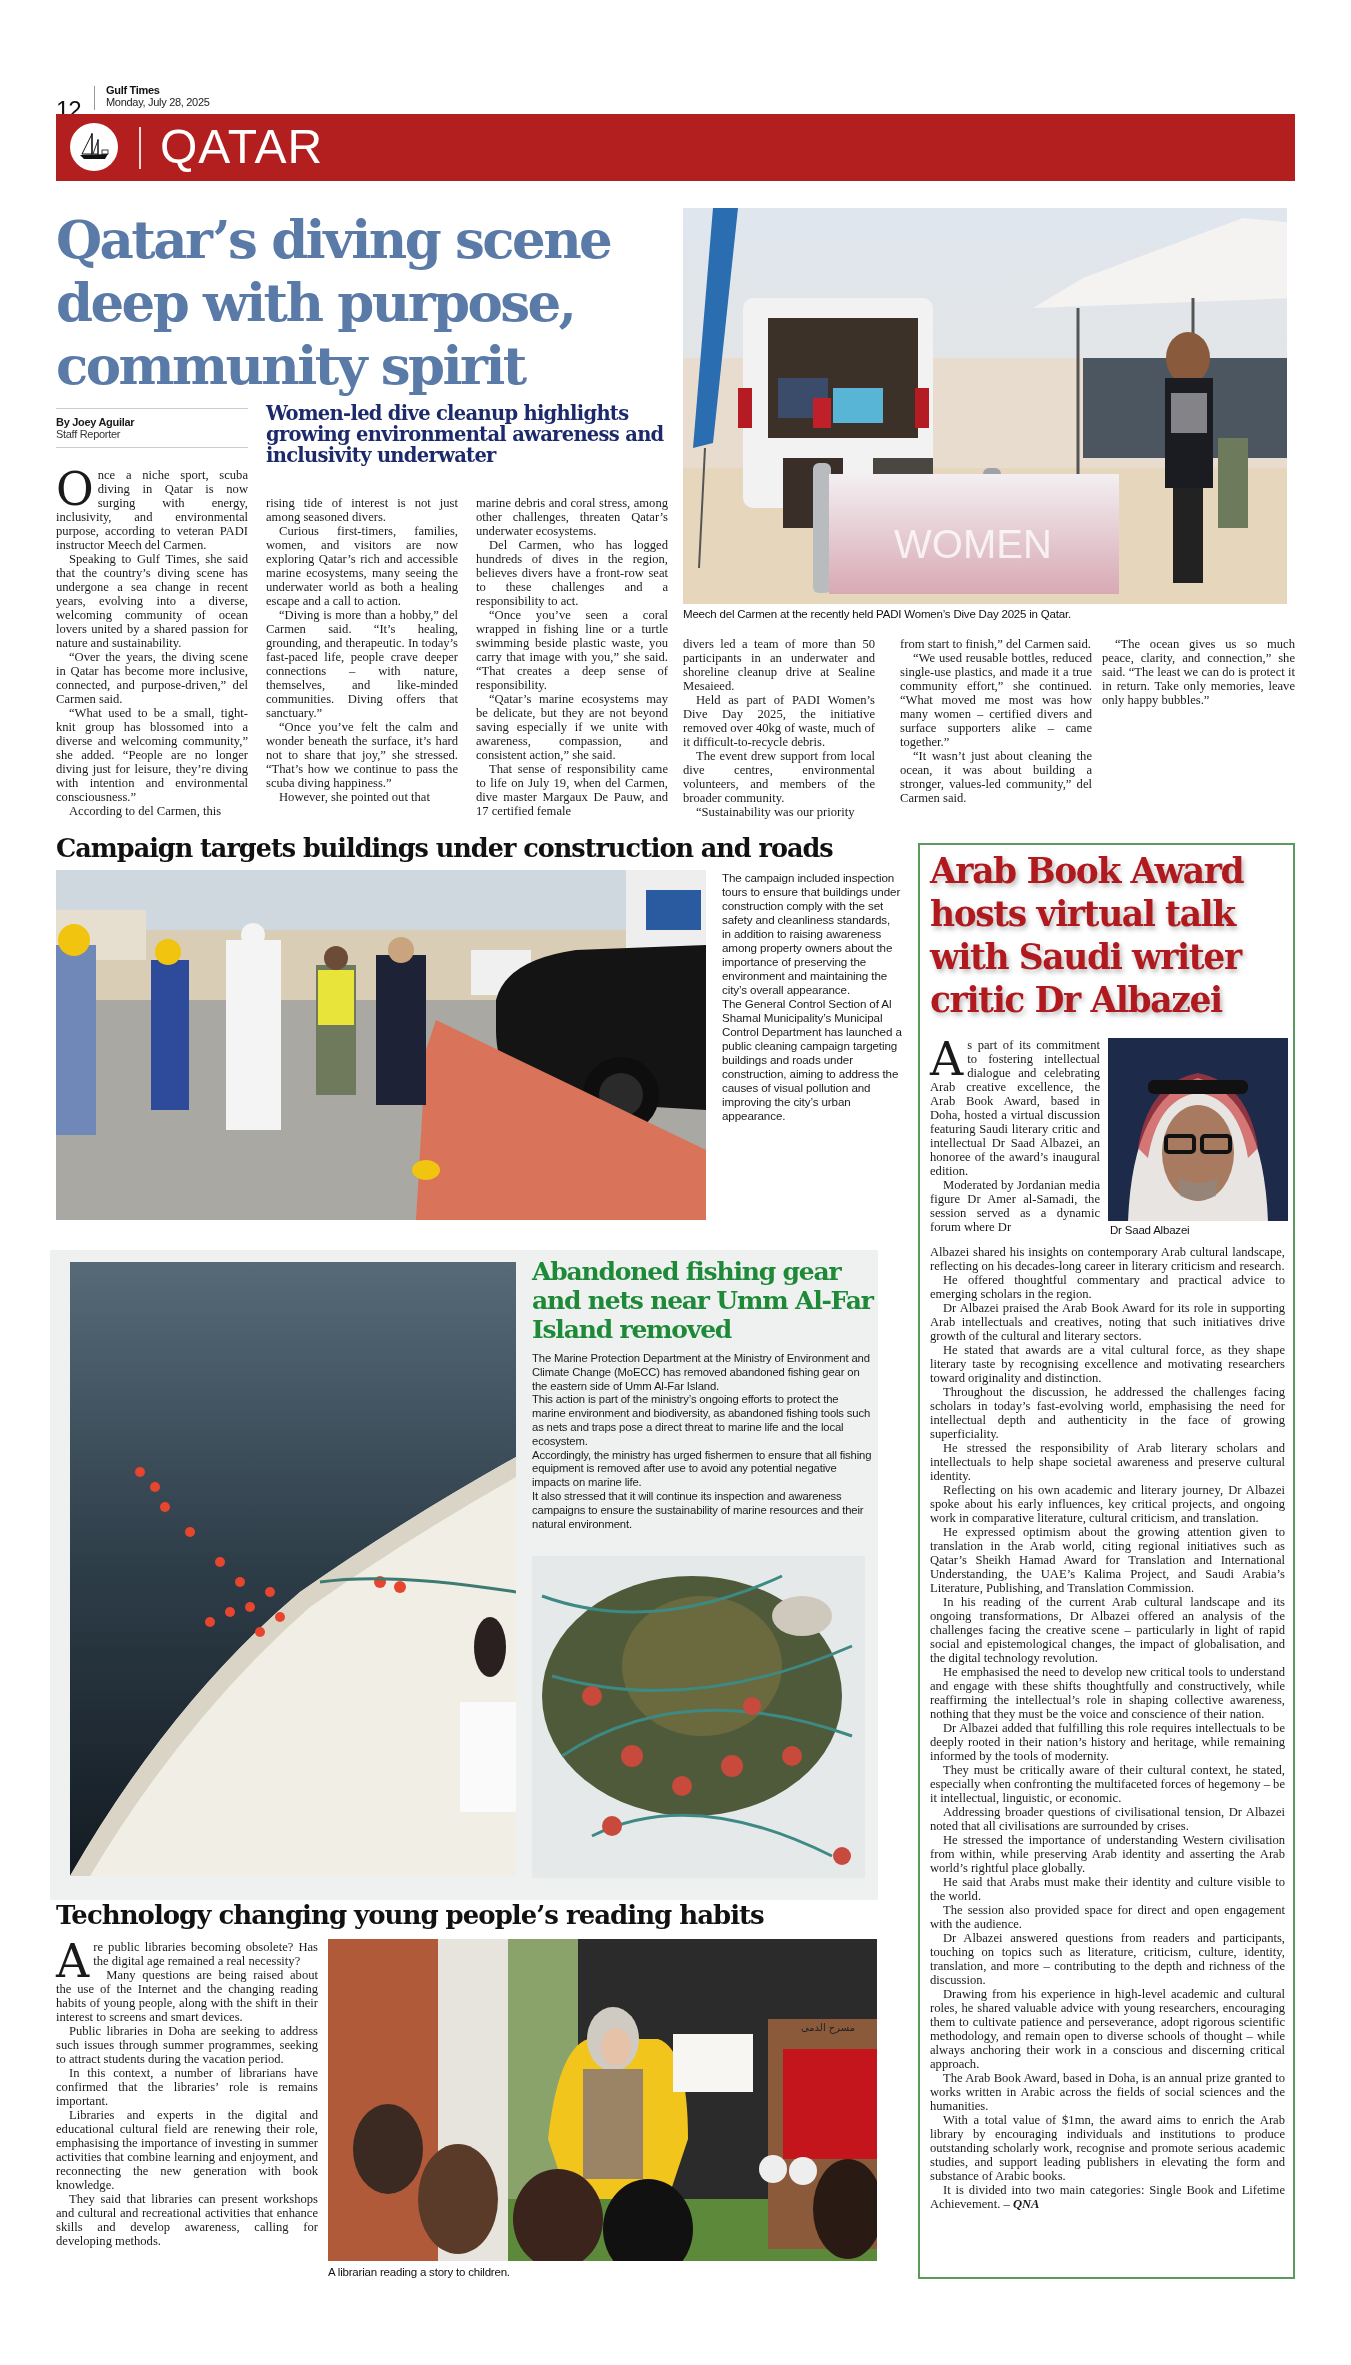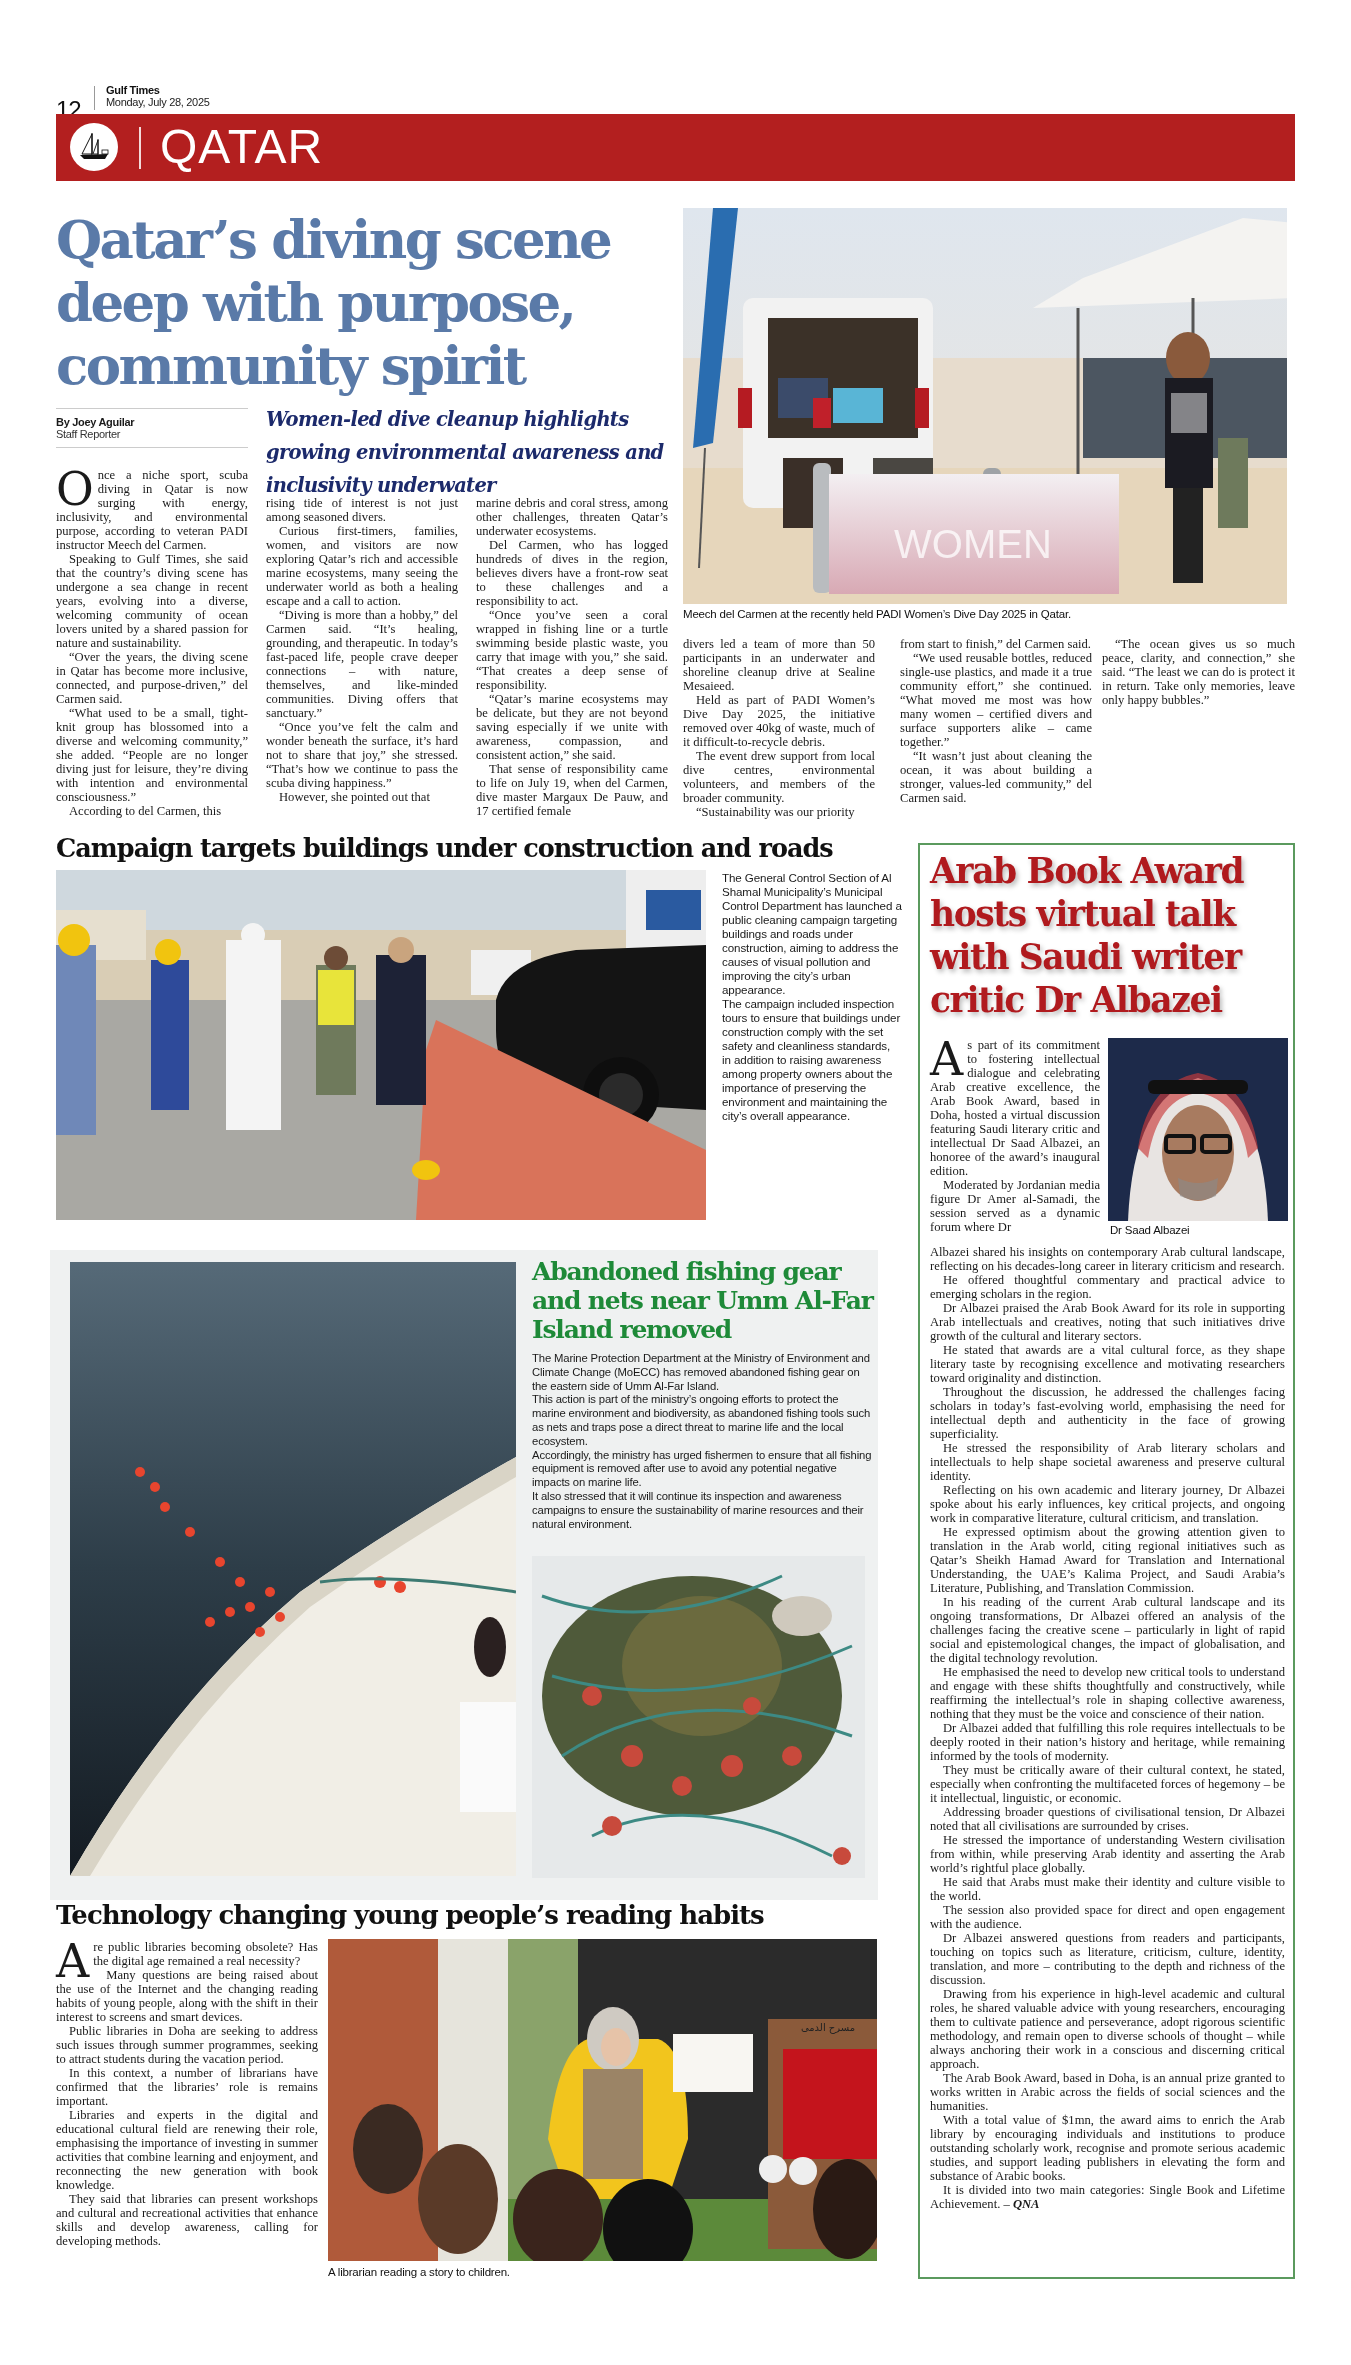--- a/index.html
+++ b/index.html
@@ -19,21 +19,21 @@
   .logo-circle { position: absolute; left: 14px; top: 9px; width: 48px; height: 48px; border-radius: 50%; background: #fff; display: flex; align-items: center; justify-content: center; }
   .logo-circle svg { width: 36px; height: 36px; }
   .bar-sep { position: absolute; left: 83px; top: 13px; width: 2px; height: 42px; background: #f3dada; }
   .section-name { position: absolute; left: 104px; top: 5px; font-family: "Liberation Sans", sans-serif; font-size: 48px; font-weight: 400; color: #fff; letter-spacing: 1px; line-height: 56px; }
 
   
   .lead-headline { left: 56px; top: 208px; width: 620px; font-family: "DejaVu Serif", serif; font-weight: 700; font-size: 53px; line-height: 63px; color: #5a7aa8; letter-spacing: -2.6px; }
   .byline-box { left: 56px; top: 408px; width: 192px; border-top: 1px solid #ccc; border-bottom: 1px solid #ccc; padding: 7px 0 7px 0; font-family: "Liberation Sans", sans-serif; }
   .byline-box .by { font-size: 11px; font-weight: 700; display: block; letter-spacing: -0.3px; }
   .byline-box .role { font-size: 11px; display: block; color: #333; letter-spacing: -0.3px; }
-  .lead-subhead { left: 266px; top: 403px; width: 410px; font-family: "DejaVu Serif", serif; font-weight: 700; font-size: 19.5px; line-height: 33px; color: #1c2a6b; letter-spacing: -0.7px; font-style: italic; }
+  .lead-subhead { left: 266px; top: 403px; width: 410px; font-family: "DejaVu Serif", serif; font-weight: 700; font-size: 19.5px; line-height: 21px; color: #1c2a6b; letter-spacing: -0.7px; }
 
   .col { font-family: "Liberation Serif", serif; font-size: 12.6px; line-height: 14px; text-align: justify; hyphens: auto; color: #1a1a1a; }
   .col p { text-indent: 13px; }
   .col p.no-indent { text-indent: 0; }
   .dropcap { float: left; font-family: "DejaVu Serif", serif; font-size: 46px; line-height: 38px; margin: 2px 4px 0 0; font-weight: 400; }
   .col p.first { text-indent: 0; }
 
   .lead-col1 { left: 56px; top: 468px; width: 192px; }
   .lead-col2 { left: 266px; top: 496px; width: 192px; }
   .lead-col3 { left: 476px; top: 496px; width: 192px; }
@@ -214,22 +214,22 @@
     <circle cx="197" cy="65" r="12" fill="#f4f4f4"></circle>
     <rect x="260" y="95" width="40" height="130" fill="#6f7a5c"></rect>
     <rect x="262" y="100" width="36" height="55" fill="#e8e43a"></rect>
     <circle cx="280" cy="88" r="12" fill="#6d4c37"></circle>
     <rect x="320" y="85" width="50" height="150" fill="#1d2236"></rect>
     <circle cx="345" cy="80" r="13" fill="#c9a47e"></circle>
     <ellipse cx="370" cy="300" rx="14" ry="10" fill="#f1c40f"></ellipse>
   </svg>
 </div>
 <div class="abs campaign-text">
+  <p>The campaign included inspection tours to ensure that buildings under construction comply with the set safety and cleanliness standards, in addition to raising awareness among property owners about the importance of preserving the environment and maintaining the city’s overall appearance.</p>
   <p>The General Control Section of Al Shamal Municipality’s Municipal Control Department has launched a public cleaning campaign targeting buildings and roads under construction, aiming to address the causes of visual pollution and improving the city’s urban appearance.</p>
-  <p>The campaign included inspection tours to ensure that buildings under construction comply with the set safety and cleanliness standards, in addition to raising awareness among property owners about the importance of preserving the environment and maintaining the city’s overall appearance.</p>
 </div>
 
 <div class="abs award-box"></div>
 <h2 class="abs award-headline">Arab Book Award hosts virtual talk with Saudi writer critic Dr Albazei</h2>
 
 <div class="abs photo award-photo">
   <svg viewBox="0 0 180 183" width="180" height="183" preserveAspectRatio="none">
     <rect width="180" height="183" fill="#1d2a4a"></rect>
     <path d="M20 183 Q25 60 90 40 Q155 60 160 183 Z" fill="#e8e4e2"></path>
     <path d="M30 110 Q40 45 90 35 Q140 45 150 110 L140 120 Q130 60 90 55 Q50 60 40 120 Z" fill="#c93a3a" opacity="0.65"></path>

